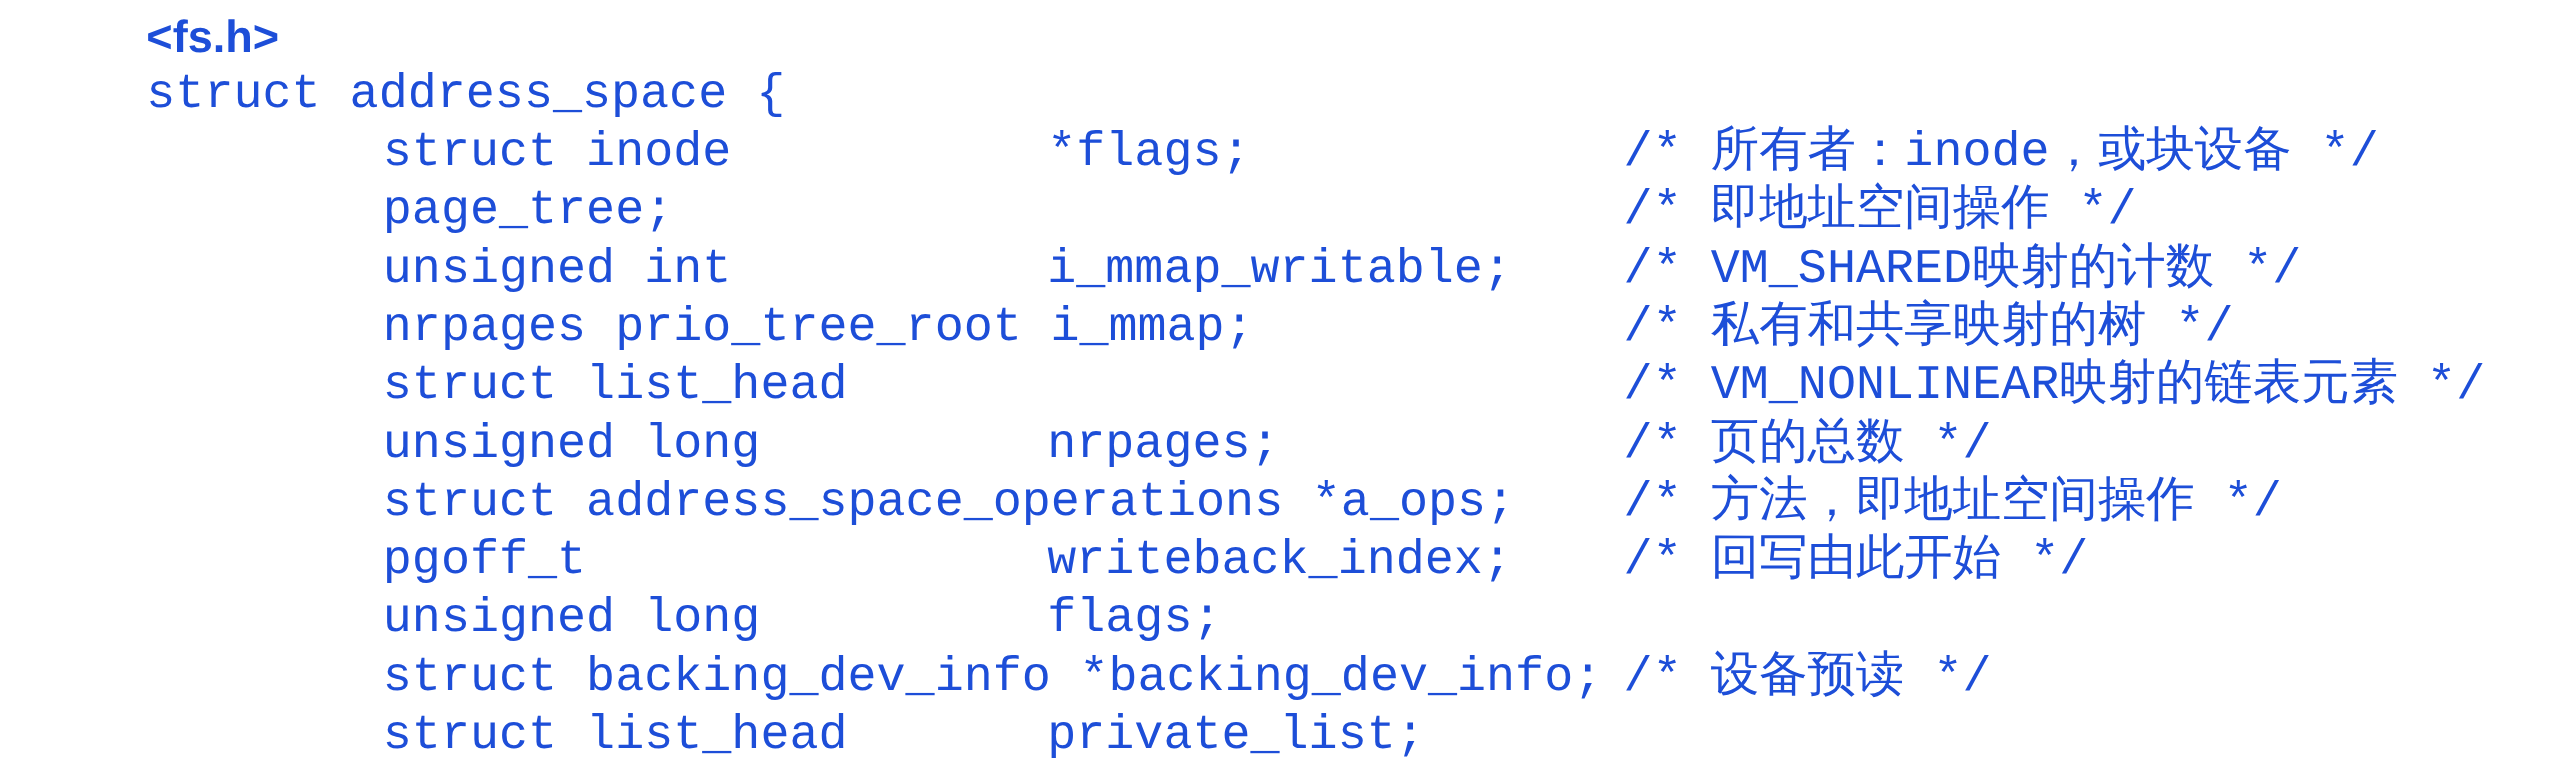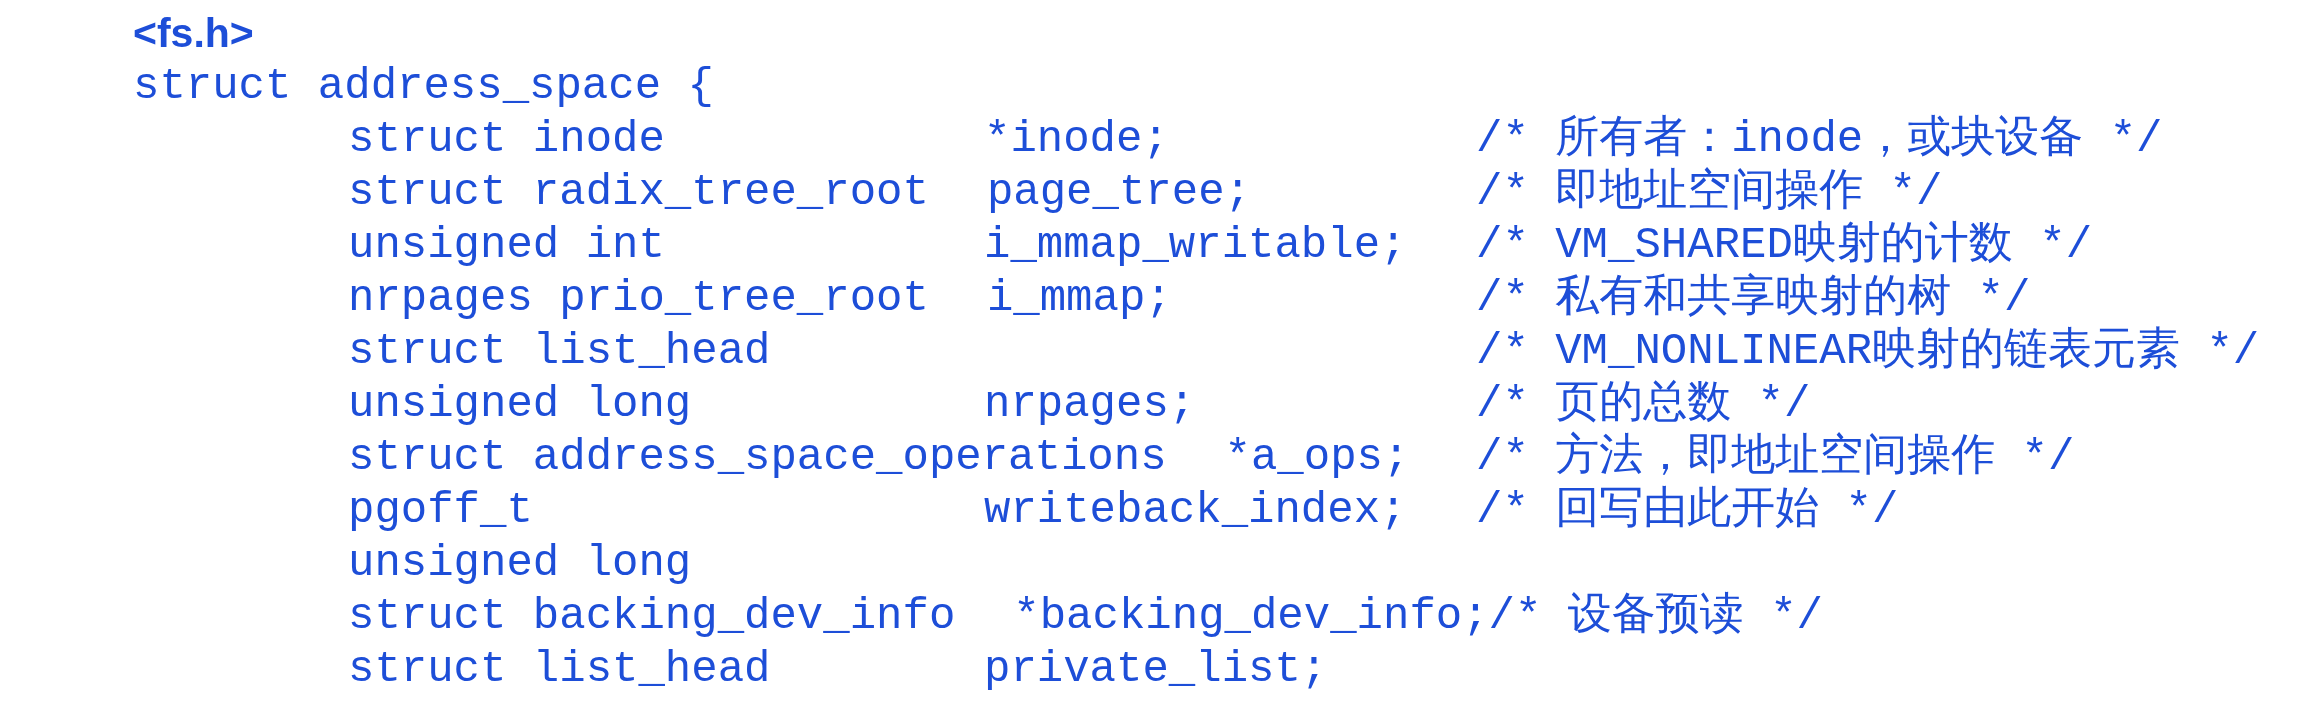--- a/index.html
+++ b/index.html
@@ -35,21 +35,20 @@
   }
   .line {
     display: flex;
     white-space: pre;
   }
   .decl {
     display: flex;
     min-width: 1343px;
     padding-left: 215px;
     white-space: pre;
-    gap: 32px;
   }
   .ftype {
     display: inline-block;
     min-width: 578px;
     margin-right: 26px;
     white-space: pre;
   }
   .fname {
     display: inline-block;
     white-space: pre;
@@ -63,25 +62,25 @@
 <body>
 
 <div class="canvas">
   <div class="page">
 
     <div class="header-line">&lt;fs.h&gt;</div>
 
     <div class="struct-open">struct address_space {</div>
 
     <div class="line">
-      <span class="decl"><span class="ftype">struct inode</span><span class="fname">*inode;</span></span><span class="fcomment">/* 所有者：inode，或块设备 */</span>
+      <span class="decl"><span class="ftype">struct inode</span><span class="fname">*flags;</span></span><span class="fcomment">/* 所有者：inode，或块设备 */</span>
     </div>
 
     <div class="line">
-      <span class="decl"><span class="ftype">struct radix_tree_root</span><span class="fname">page_tree;</span></span><span class="fcomment">/* 即地址空间操作 */</span>
+      <span class="decl"><span class="fname">page_tree;</span></span><span class="fcomment">/* 即地址空间操作 */</span>
     </div>
 
     <div class="line">
       <span class="decl"><span class="ftype">unsigned int</span><span class="fname">i_mmap_writable;</span></span><span class="fcomment">/* VM_SHARED映射的计数 */</span>
     </div>
 
     <div class="line">
       <span class="decl"><span class="ftype">nrpages prio_tree_root</span><span class="fname">i_mmap;</span></span><span class="fcomment">/* 私有和共享映射的树 */</span>
     </div>
 
@@ -95,21 +94,21 @@
 
     <div class="line">
       <span class="decl"><span class="ftype">struct address_space_operations</span><span class="fname">*a_ops;</span></span><span class="fcomment">/* 方法，即地址空间操作 */</span>
     </div>
 
     <div class="line">
       <span class="decl"><span class="ftype">pgoff_t</span><span class="fname">writeback_index;</span></span><span class="fcomment">/* 回写由此开始 */</span>
     </div>
 
     <div class="line">
-      <span class="decl"><span class="ftype">unsigned long</span></span>
+      <span class="decl"><span class="ftype">unsigned long</span><span class="fname">flags;</span></span>
     </div>
 
     <div class="line">
       <span class="decl"><span class="ftype">struct backing_dev_info</span><span class="fname">*backing_dev_info;</span></span><span class="fcomment">/* 设备预读 */</span>
     </div>
 
     <div class="line">
       <span class="decl"><span class="ftype">struct list_head</span><span class="fname">private_list;</span></span><span class="fcomment"></span>
     </div>
 

